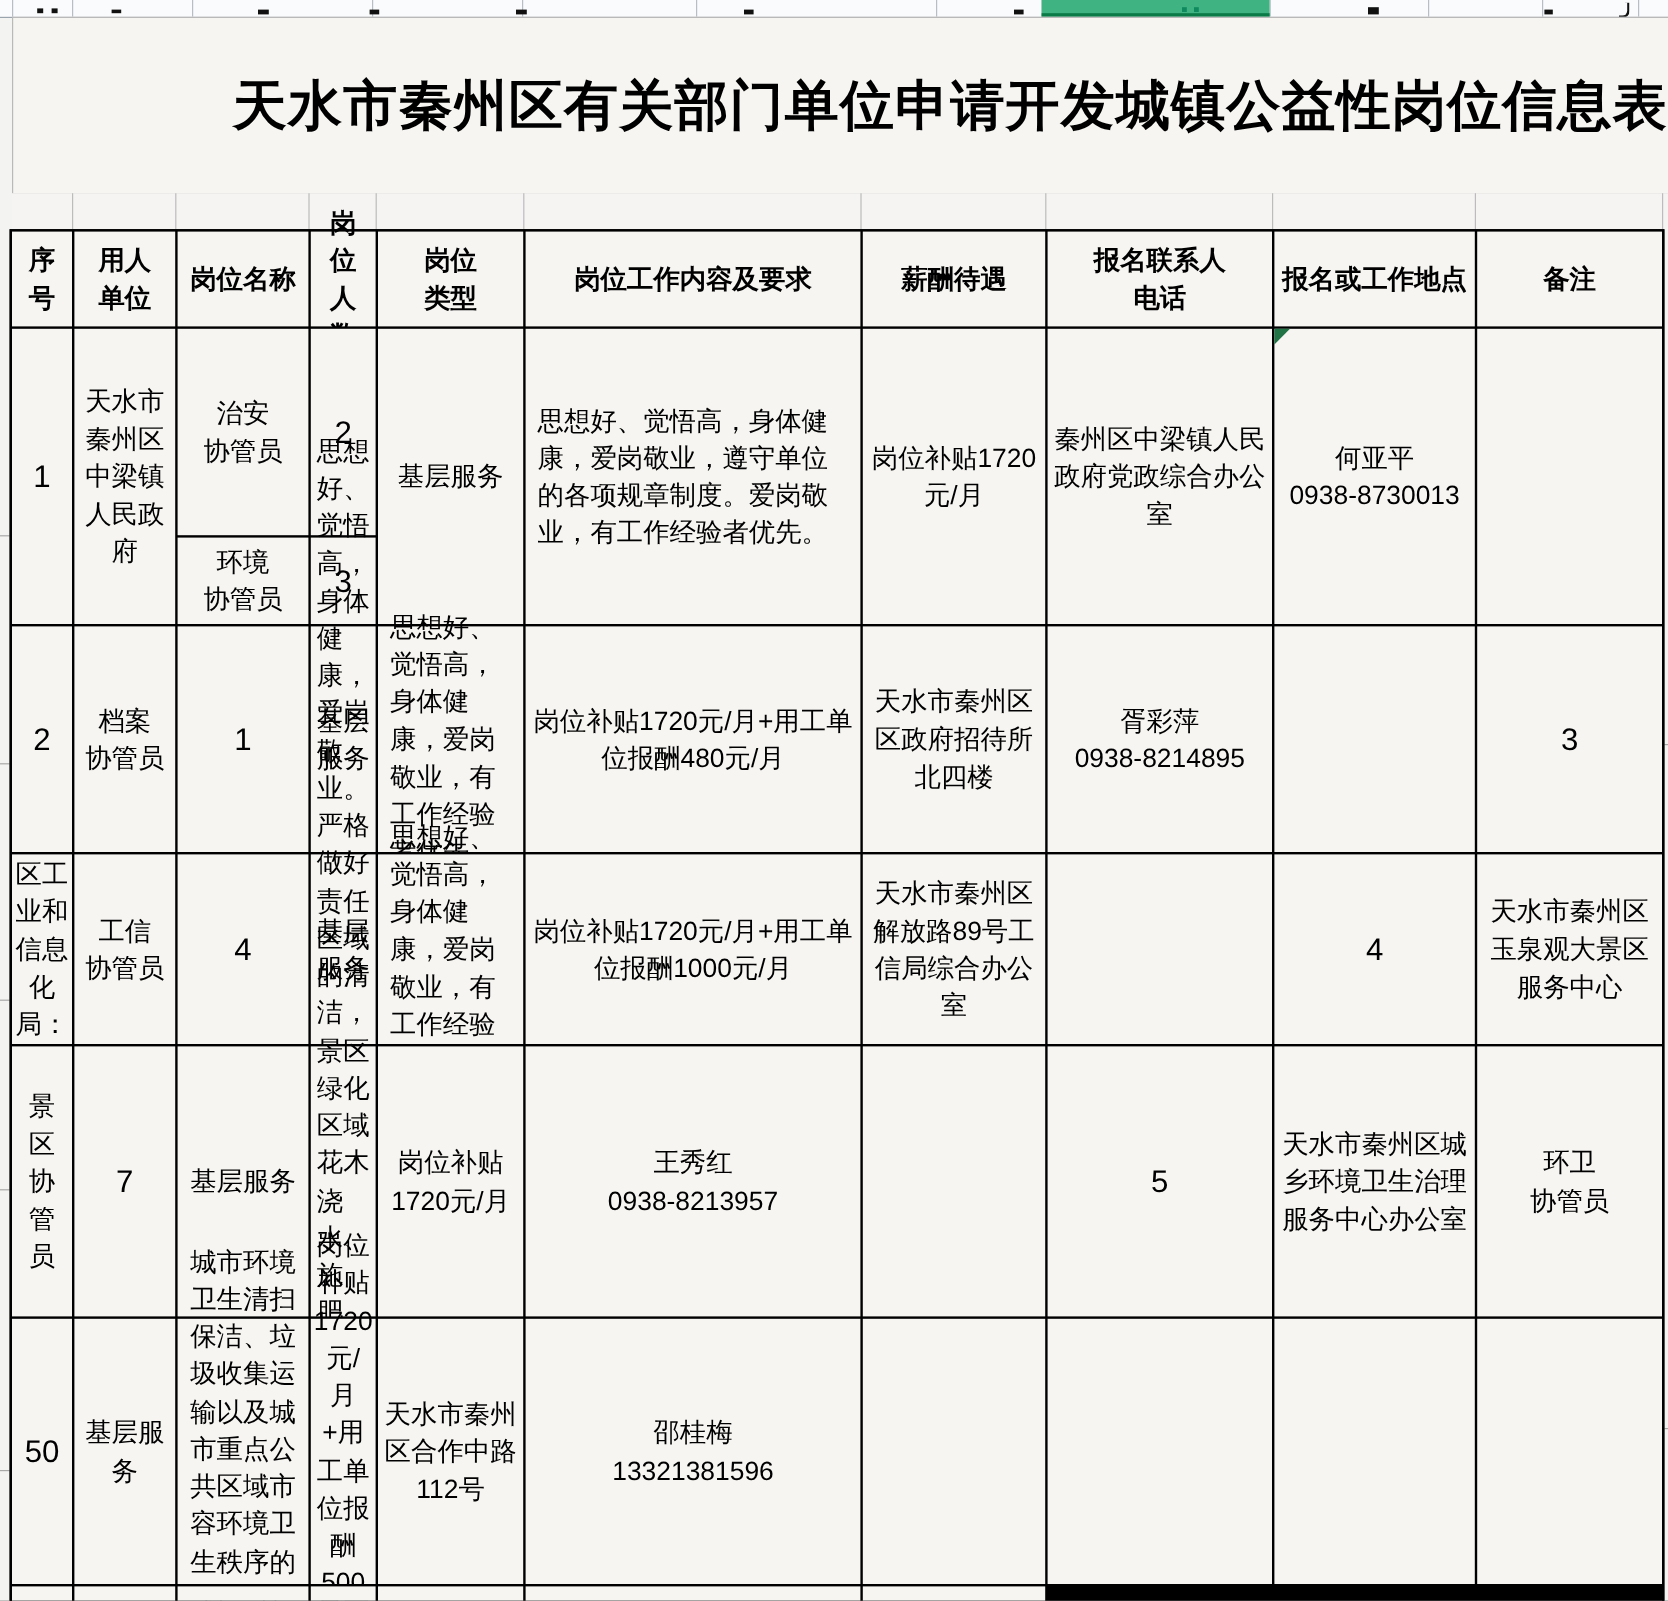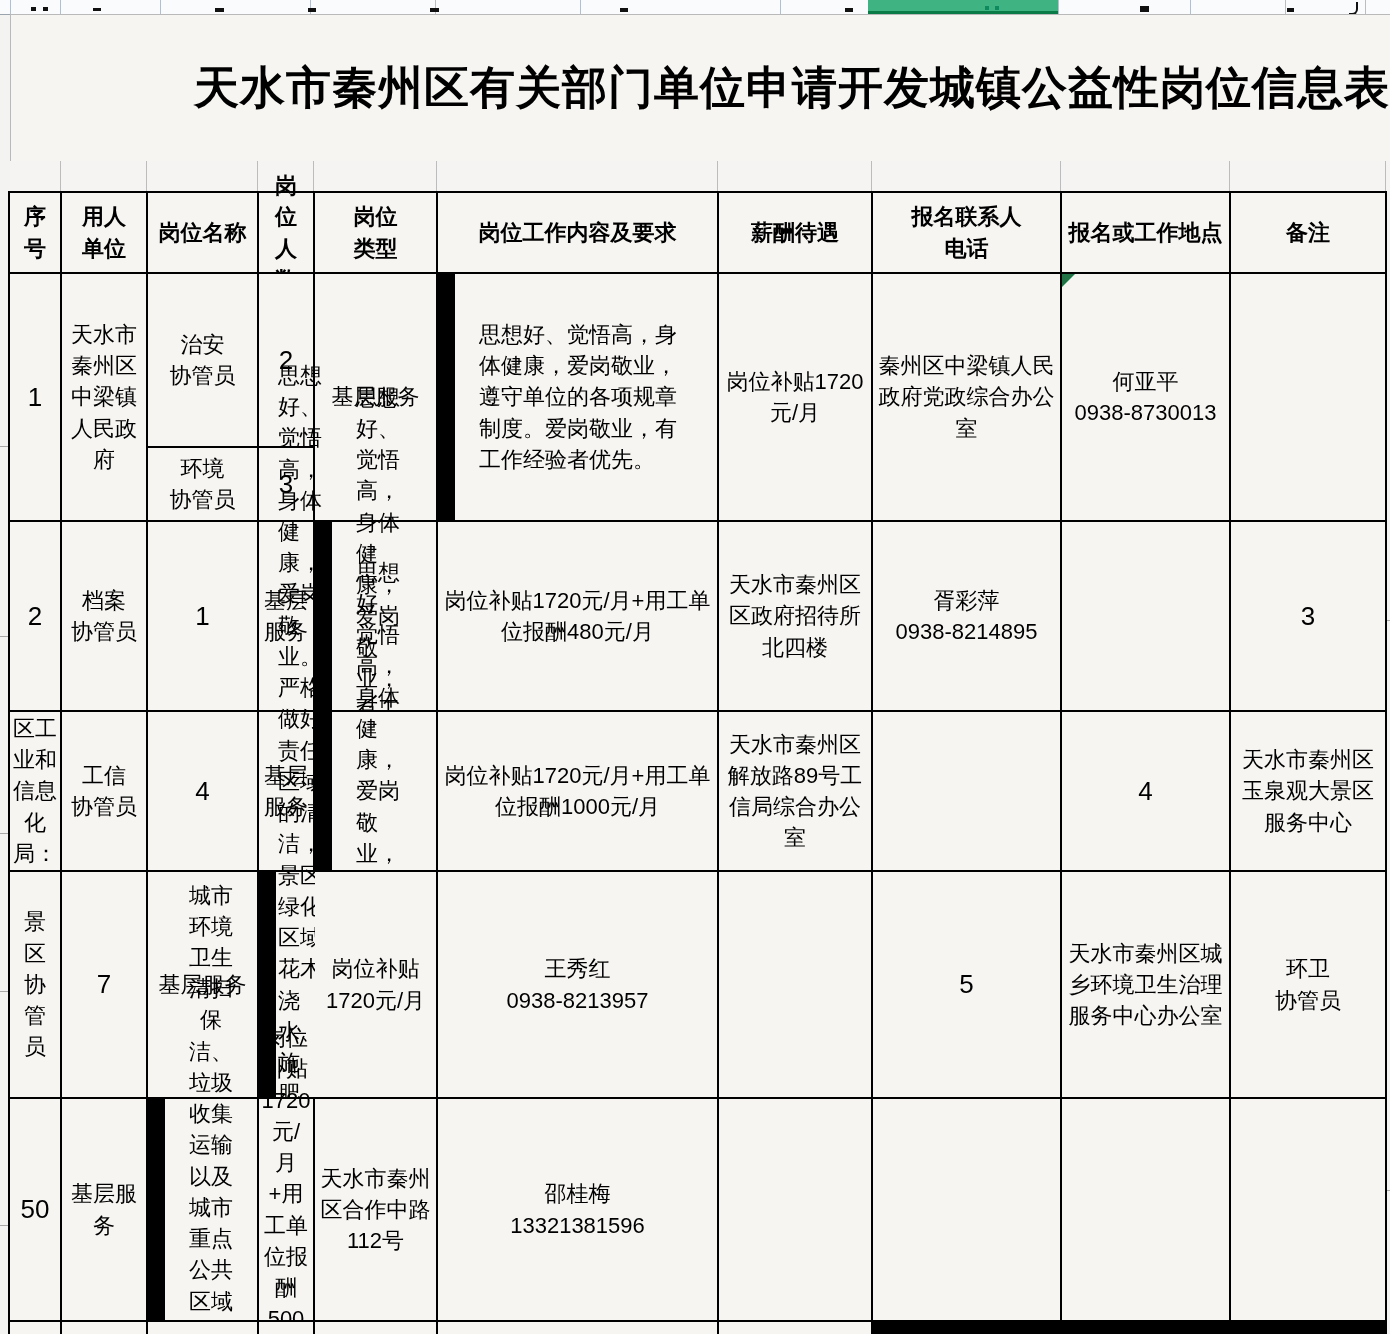--- a/index.html
+++ b/index.html
@@ -59,21 +59,21 @@
     background:#f6f5f2;
     display:flex;flex-direction:column;align-items:center;justify-content:center;
     text-align:center;
     white-space:pre-line;
     font-size:22px;line-height:1.42;
     padding:0 4px;box-sizing:border-box;
     position:relative;
   }
   .hd{font-weight:bold;}
   .sp2{grid-row:span 2;}
-  .duties{align-items:flex-start;text-align:left;padding:0 24px;justify-content:center;align-items:center;margin-left:17px;}
+  .duties{align-items:flex-start;text-align:left;padding:0 10px;justify-content:center;align-items:center;}
   .duties.center{text-align:center;font-family:Liberation Mono, monospace;}
   .num{font-size:26px;}
   .corner{
     position:absolute;top:0;left:0;width:0;height:0;
     border-top:13px solid #217346;border-right:13px solid transparent;
   }
   .stub{background:#f6f5f2;}
 </style>
 </head>
 <body>

